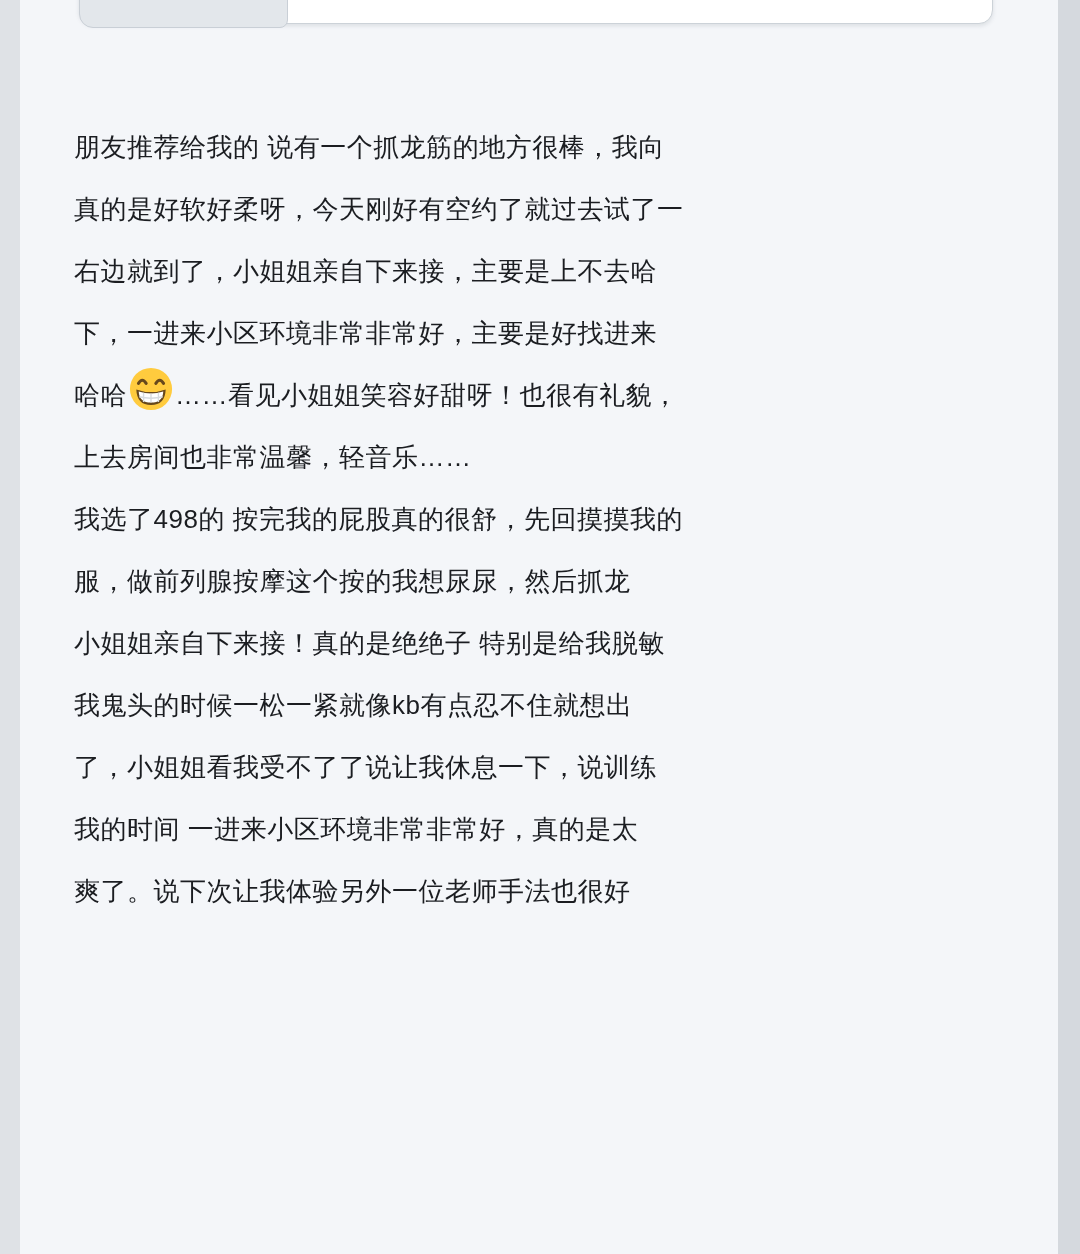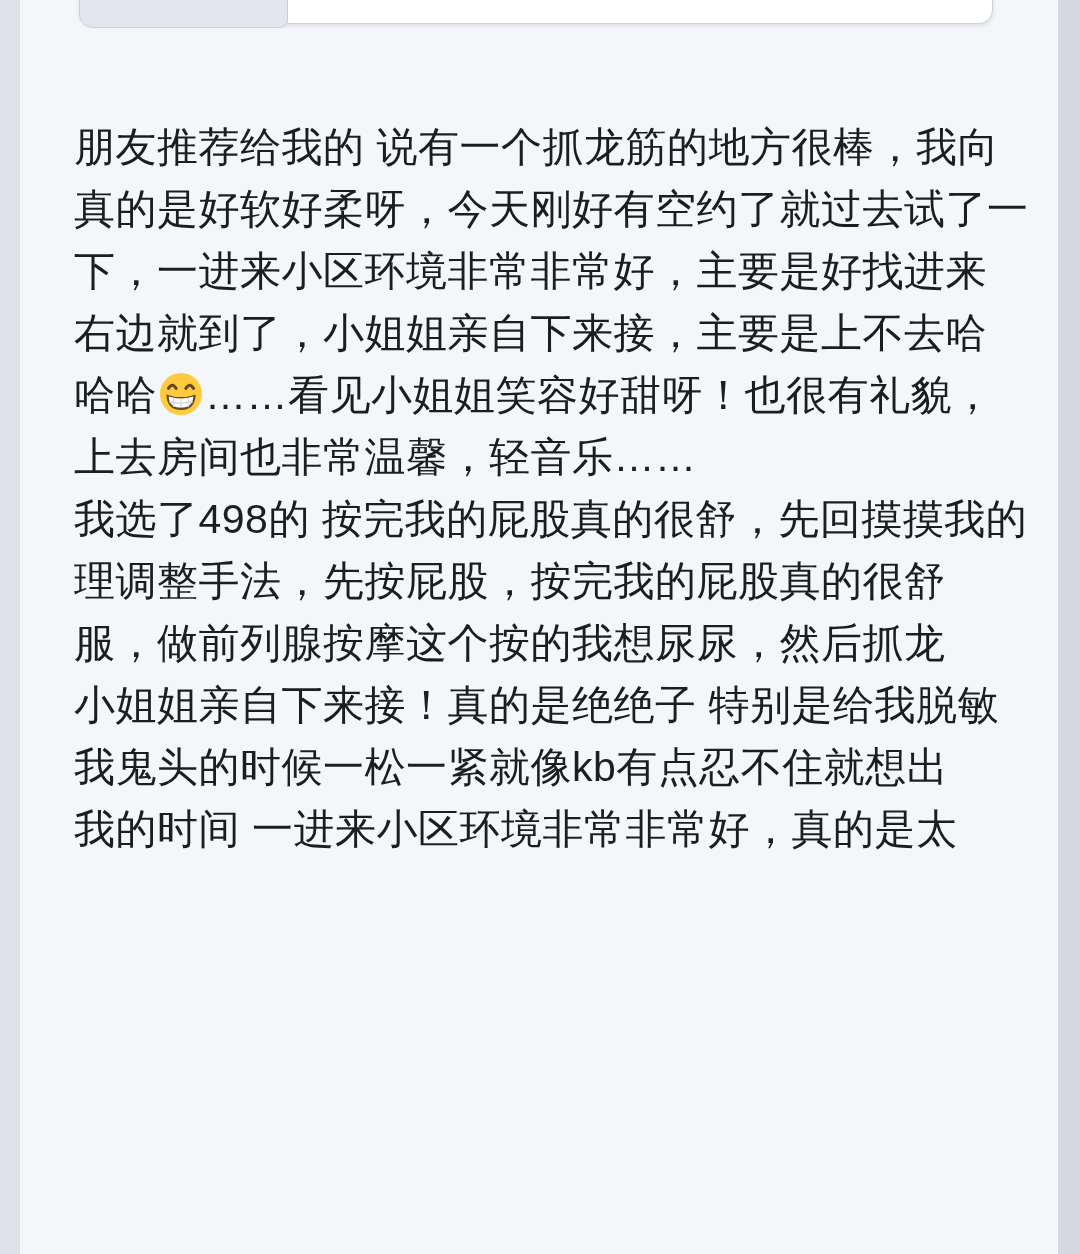--- a/index.html
+++ b/index.html
@@ -33,21 +33,21 @@
     width: 209px; height: 46px;
     background: #e3e7eb;
     border: 1px solid #c9cfd6;
     border-radius: 14px 10px 8px 14px;
     box-sizing: border-box;
   }
 
   .post {
     position: absolute;
     left: 74px; top: 116px;
-    font-size: 41px;
+    font-size: 26px;
     line-height: 62px;
     letter-spacing: 0.5px;
     color: #1b1d21;
     white-space: nowrap;
   }
   .post .line { height: 62px; }
   .emoji {
     display: inline-block;
     width: 46px; height: 46px;
     vertical-align: -8px;
@@ -60,30 +60,31 @@
 
 <div class="rail rail-left"></div>
 <div class="rail rail-right"></div>
 
 <div class="bar-white"></div>
 <div class="bar-gray"></div>
 
 <div class="post">
     <div class="line">朋友推荐给我的 说有一个抓龙筋的地方很棒，我向</div>
     <div class="line">真的是好软好柔呀，今天刚好有空约了就过去试了一</div>
+    <div class="line">右边就到了，小姐姐亲自下来接，主要是上不去哈</div>
     <div class="line">下，一进来小区环境非常非常好，主要是好找进来</div>
-    <div class="line">右边就到了，小姐姐亲自下来接，主要是上不去哈</div>
     <div class="line">哈哈<span class="emoji"><svg viewBox="0 0 36 36" xmlns="http://www.w3.org/2000/svg">
           <circle cx="18" cy="18" r="16.5" fill="#ffcb3e"></circle>
           <path d="M8.2 13.6 Q11.2 8.8 14.2 13.6" stroke="#67481c" stroke-width="2.4" fill="none" stroke-linecap="round"></path>
           <path d="M21.8 13.6 Q24.8 8.8 27.8 13.6" stroke="#67481c" stroke-width="2.4" fill="none" stroke-linecap="round"></path>
           <path d="M6.5 18.3 Q18 22.5 29.5 18.3 Q29 30.5 18 30.5 Q7 30.5 6.5 18.3 Z" fill="#67481c"></path>
           <path d="M8.4 19.9 Q18 23 27.6 19.9 Q27.3 28.6 18 28.6 Q8.7 28.6 8.4 19.9 Z" fill="#ffffff"></path>
           <path d="M12.2 20.9 V28.2 M18 21.6 V28.6 M23.8 20.9 V28.2 M8.8 24.1 Q18 26.3 27.2 24.1" stroke="#d7dbdf" stroke-width="1.1" fill="none"></path>
         </svg></span>……看见小姐姐笑容好甜呀！也很有礼貌，</div>
     <div class="line">上去房间也非常温馨，轻音乐……</div>
     <div class="line">我选了498的 按完我的屁股真的很舒，先回摸摸我的</div>
-    <div class="line">理调整手法，先按屁股，按完我的屁股真的很舒</div>
     <div class="line">服，做前列腺按摩这个按的我想尿尿，然后抓龙</div>
     <div class="line">小姐姐亲自下来接！真的是绝绝子 特别是给我脱敏</div>
     <div class="line">我鬼头的时候一松一紧就像kb有点忍不住就想出</div>
+    <div class="line">了，小姐姐看我受不了了说让我休息一下，说训练</div>
     <div class="line">我的时间 一进来小区环境非常非常好，真的是太</div>
+    <div class="line">爽了。说下次让我体验另外一位老师手法也很好</div>
   </div>
 
 </body></html>

